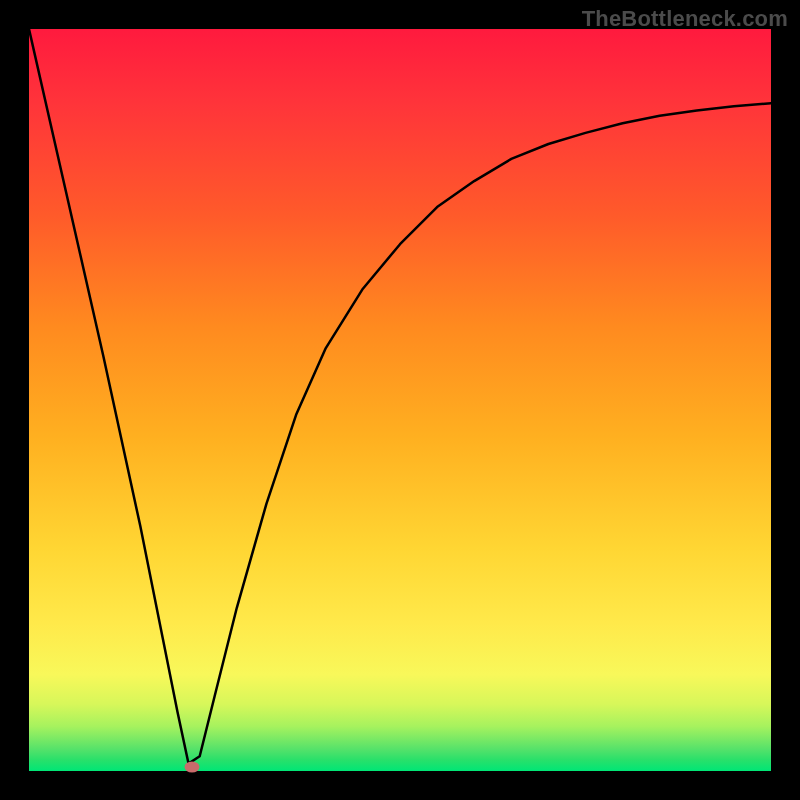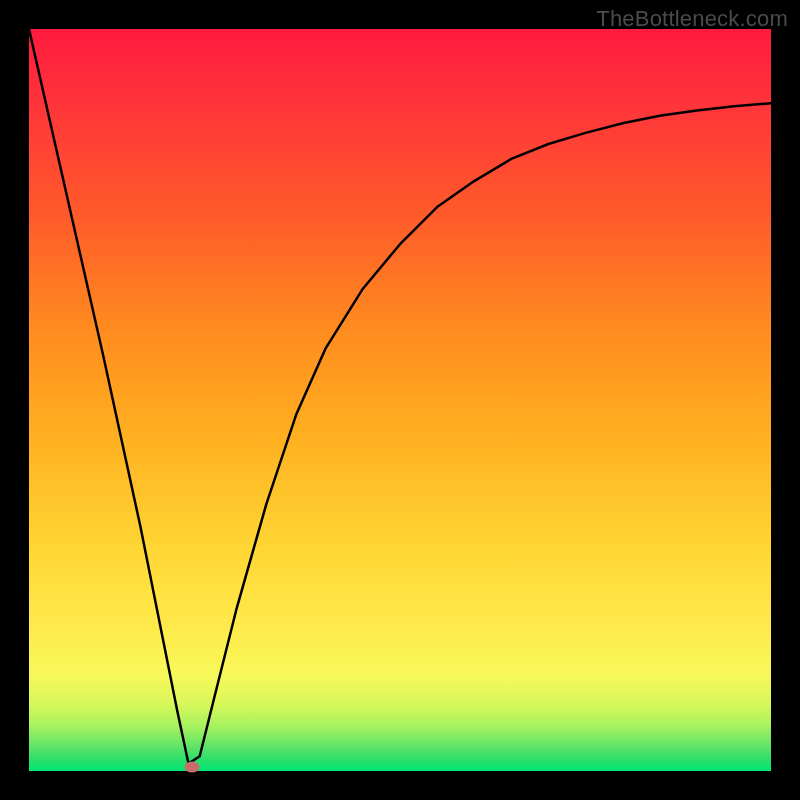--- a/index.html
+++ b/index.html
@@ -40,21 +40,21 @@
       #29e06a 98.5%,
       #00e676 100%
     );
   }
   .watermark {
     position: absolute;
     top: 6px;
     right: 12px;
     color: #4b4b4b;
     font-size: 22px;
-    font-weight: 400;
+    font-weight: 700;
     letter-spacing: 0.2px;
     z-index: 5;
     user-select: none;
   }
   svg.curve {
     position: absolute;
     left: 0;
     top: 0;
     width: 742px;
     height: 742px;

